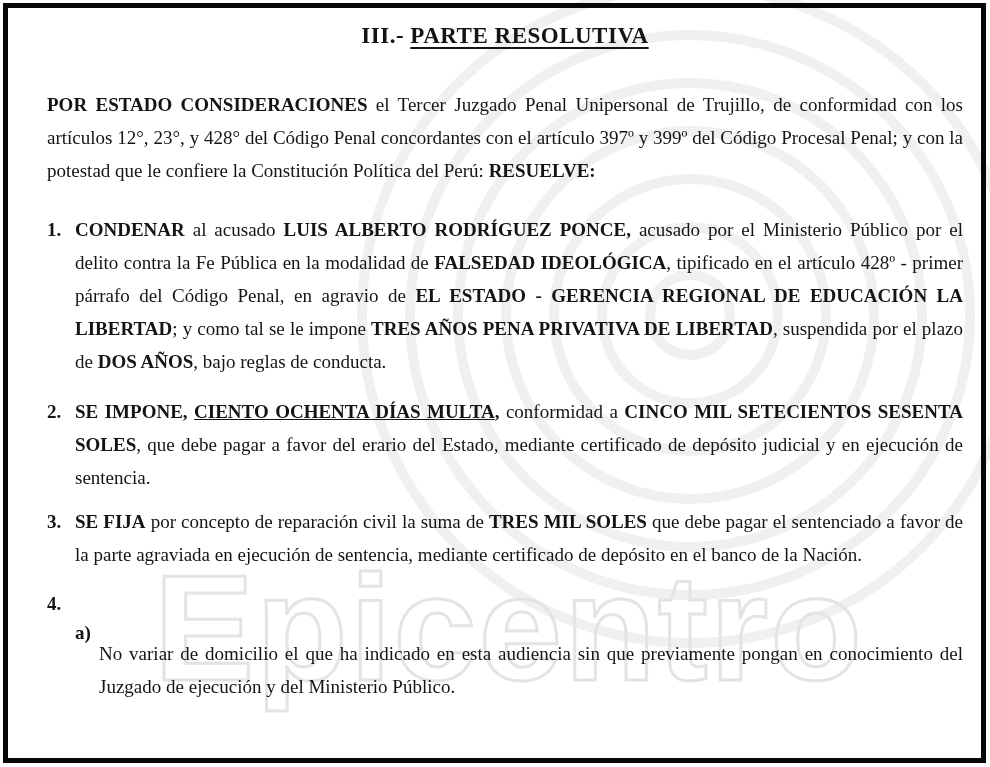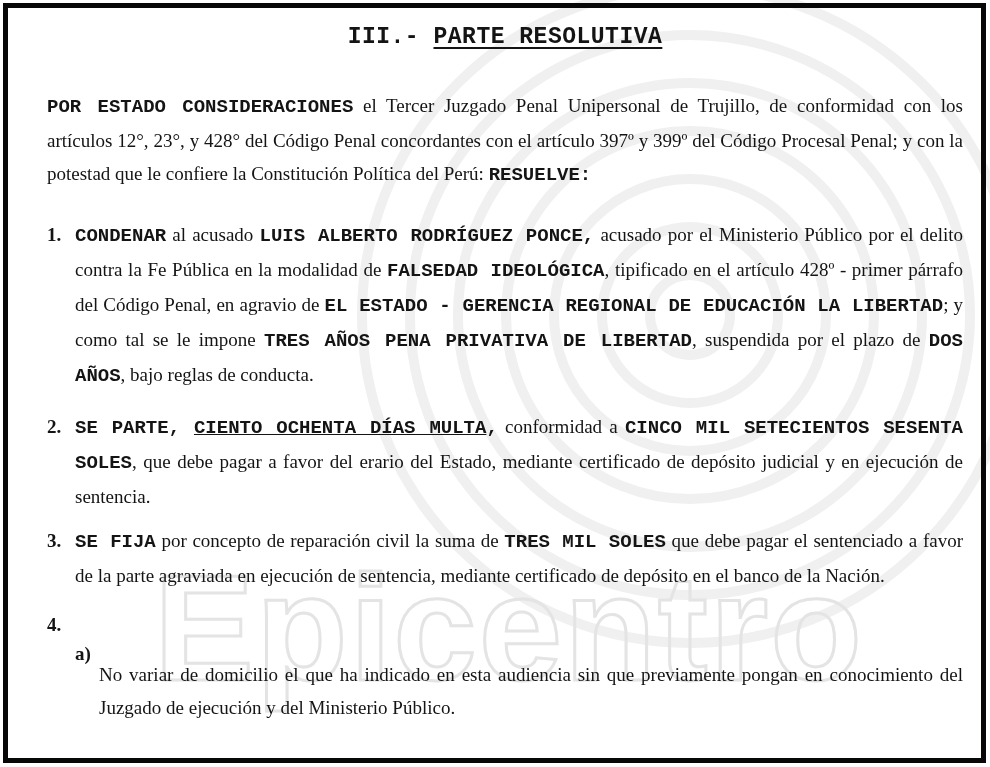--- a/index.html
+++ b/index.html
@@ -102,21 +102,21 @@
   .sub-marker {
     flex: 0 0 24px;
     font-weight: bold;
   }
   .sub-body {
     flex: 1;
     text-align: justify;
     margin-top: 21px;
   }
 
-  .b { font-weight: bold; font-family: Liberation Mono, monospace; }
+  .b { font-weight: bold; }
   .u { text-decoration: underline; }
 </style>
 </head>
 <body>
 
 <svg class="wm-rings" width="990" height="767" viewBox="0 0 990 767" aria-hidden="true">
   <circle cx="690" cy="315" r="40"></circle>
   <circle cx="690" cy="315" r="88"></circle>
   <circle cx="690" cy="315" r="136"></circle>
   <circle cx="690" cy="315" r="184"></circle>
@@ -135,21 +135,21 @@
 
   <p class="intro"><span class="b">POR ESTADO CONSIDERACIONES</span><span> el Tercer Juzgado Penal Unipersonal de Trujillo, de conformidad con los artículos 12°, 23°, y 428° del Código Penal concordantes con el artículo 397º y 399º del Código Procesal Penal; y con la potestad que le confiere la Constitución Política del Perú: </span><span class="b">RESUELVE:</span></p>
 
   <div class="item item-1">
     <span class="item-num">1.</span>
     <span class="item-body"><span class="b">CONDENAR</span><span> al acusado </span><span class="b">LUIS ALBERTO RODRÍGUEZ PONCE,</span><span> acusado por el Ministerio Público por el delito contra la Fe Pública en la modalidad de </span><span class="b">FALSEDAD IDEOLÓGICA</span><span>, tipificado en el artículo 428º - primer párrafo del Código Penal, en agravio de </span><span class="b">EL ESTADO - GERENCIA REGIONAL DE EDUCACIÓN LA LIBERTAD</span><span>; y como tal se le impone </span><span class="b">TRES AÑOS PENA PRIVATIVA DE LIBERTAD</span><span>, suspendida por el plazo de </span><span class="b">DOS AÑOS</span><span>, bajo reglas de conducta.</span></span>
   </div>
 
   <div class="item item-2">
     <span class="item-num">2.</span>
-    <span class="item-body"><span class="b">SE PARTE, </span><span class="b u">CIENTO OCHENTA DÍAS MULTA</span><span class="b">,</span><span> conformidad a </span><span class="b">CINCO MIL SETECIENTOS SESENTA SOLES</span><span>, que debe pagar a favor del erario del Estado, mediante certificado de depósito judicial y en ejecución de sentencia.</span></span>
+    <span class="item-body"><span class="b">SE IMPONE, </span><span class="b u">CIENTO OCHENTA DÍAS MULTA</span><span class="b">,</span><span> conformidad a </span><span class="b">CINCO MIL SETECIENTOS SESENTA SOLES</span><span>, que debe pagar a favor del erario del Estado, mediante certificado de depósito judicial y en ejecución de sentencia.</span></span>
   </div>
 
   <div class="item item-3">
     <span class="item-num">3.</span>
     <span class="item-body"><span class="b">SE FIJA</span><span> por concepto de reparación civil la suma de </span><span class="b">TRES MIL SOLES</span><span> que debe pagar el sentenciado a favor de la parte agraviada en ejecución de sentencia, mediante certificado de depósito en el banco de la Nación.</span></span>
   </div>
 
   <div class="item item-4">
     <span class="item-num">4.</span>
     <span class="item-body">

